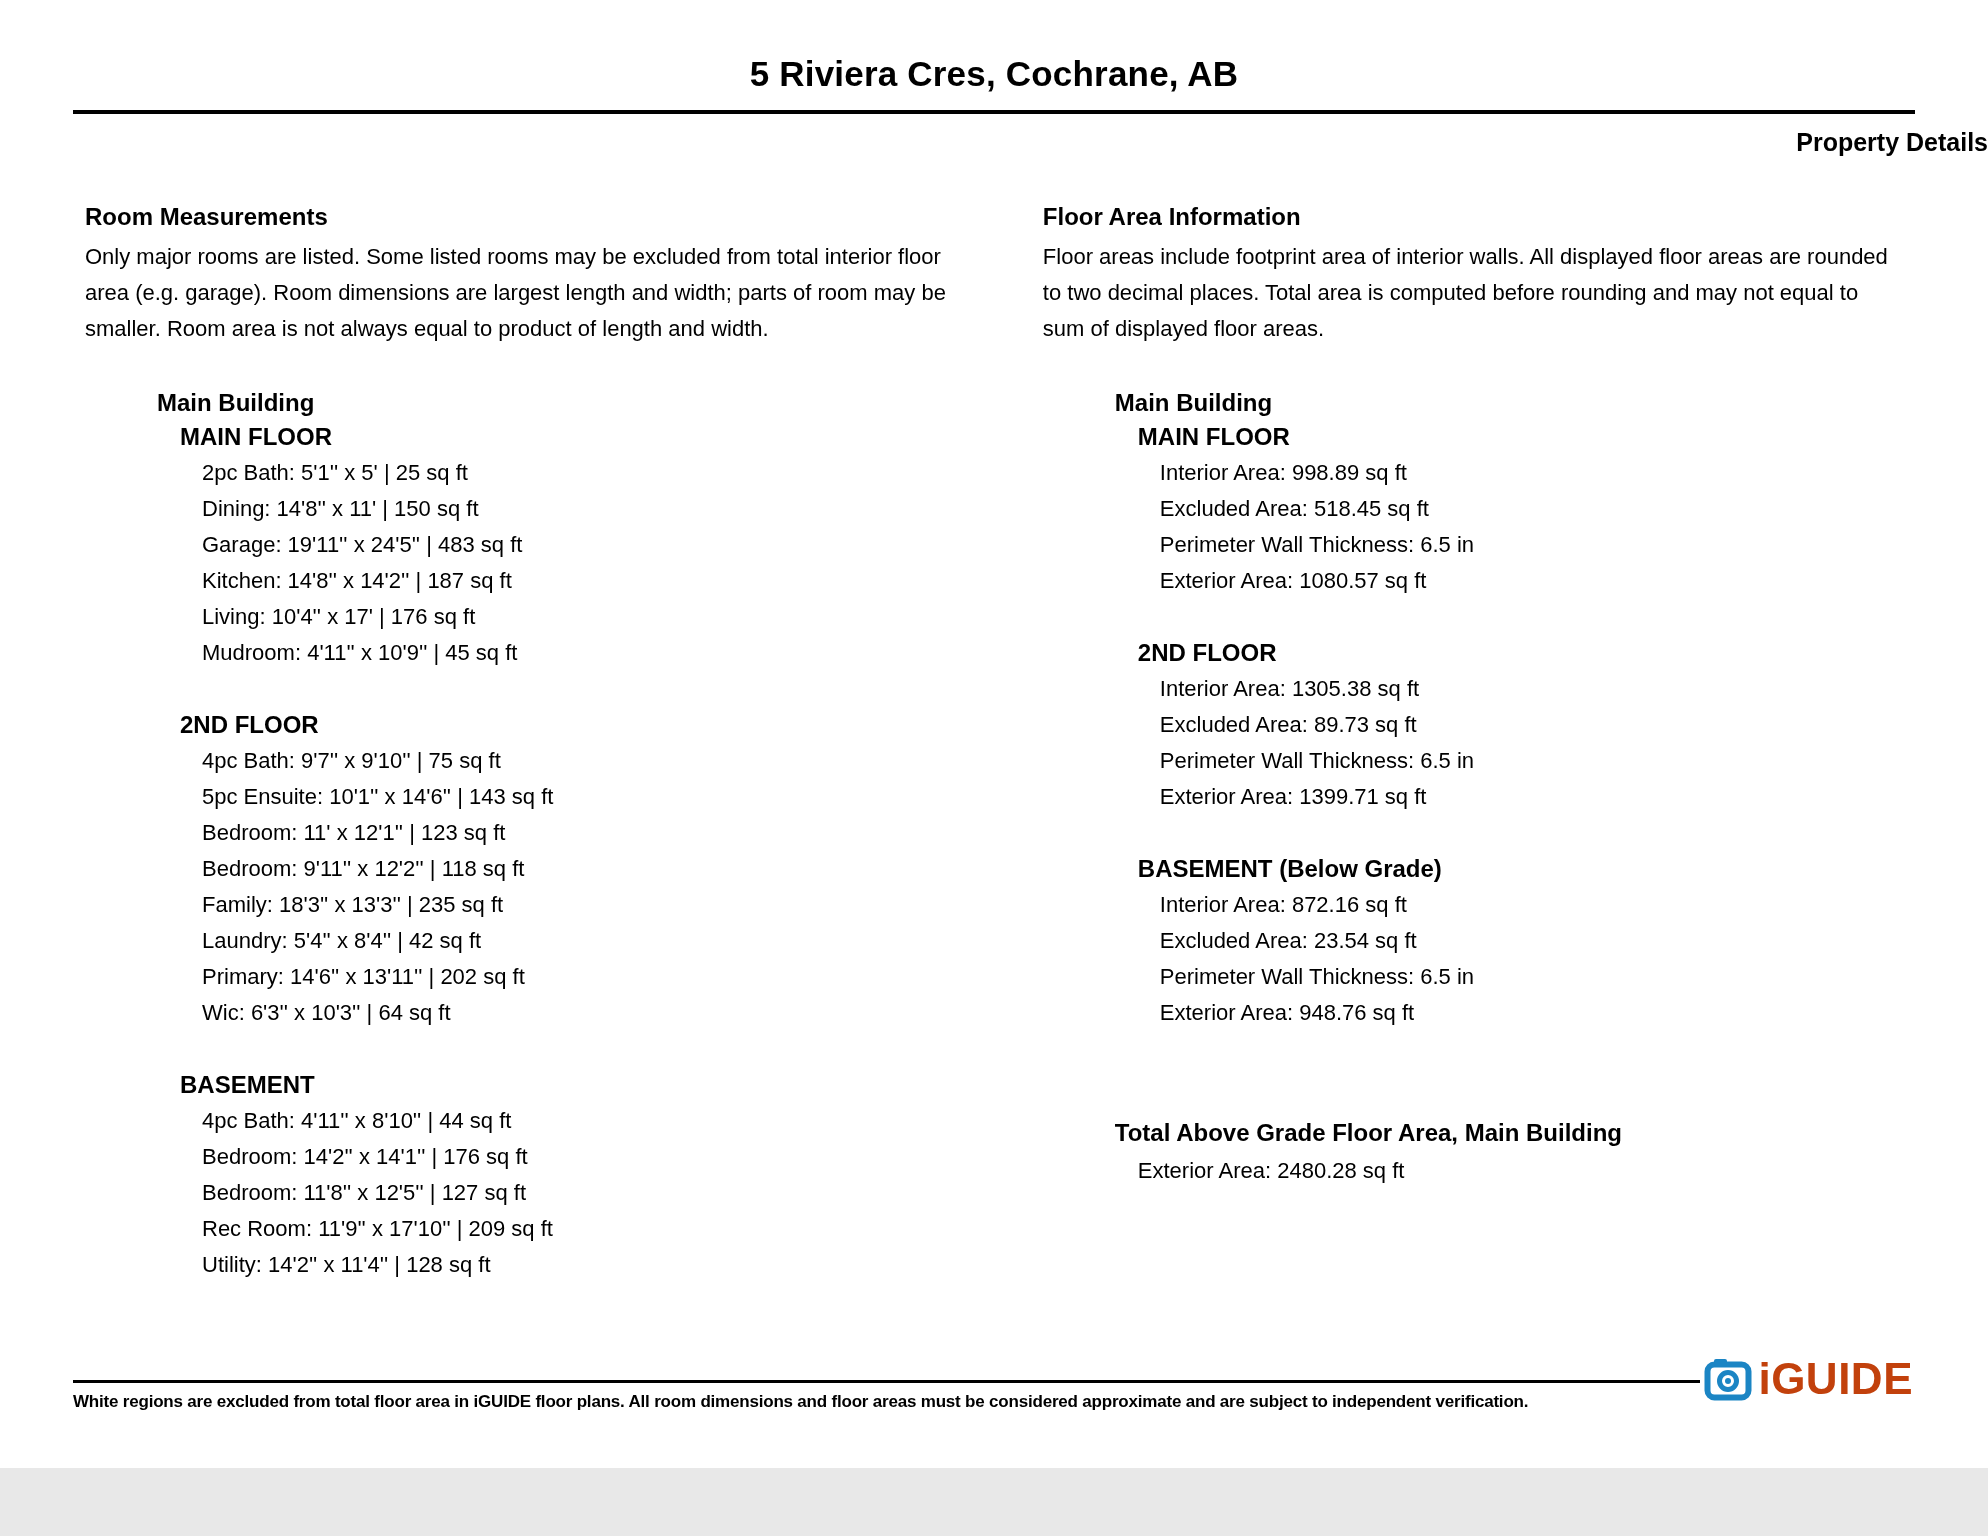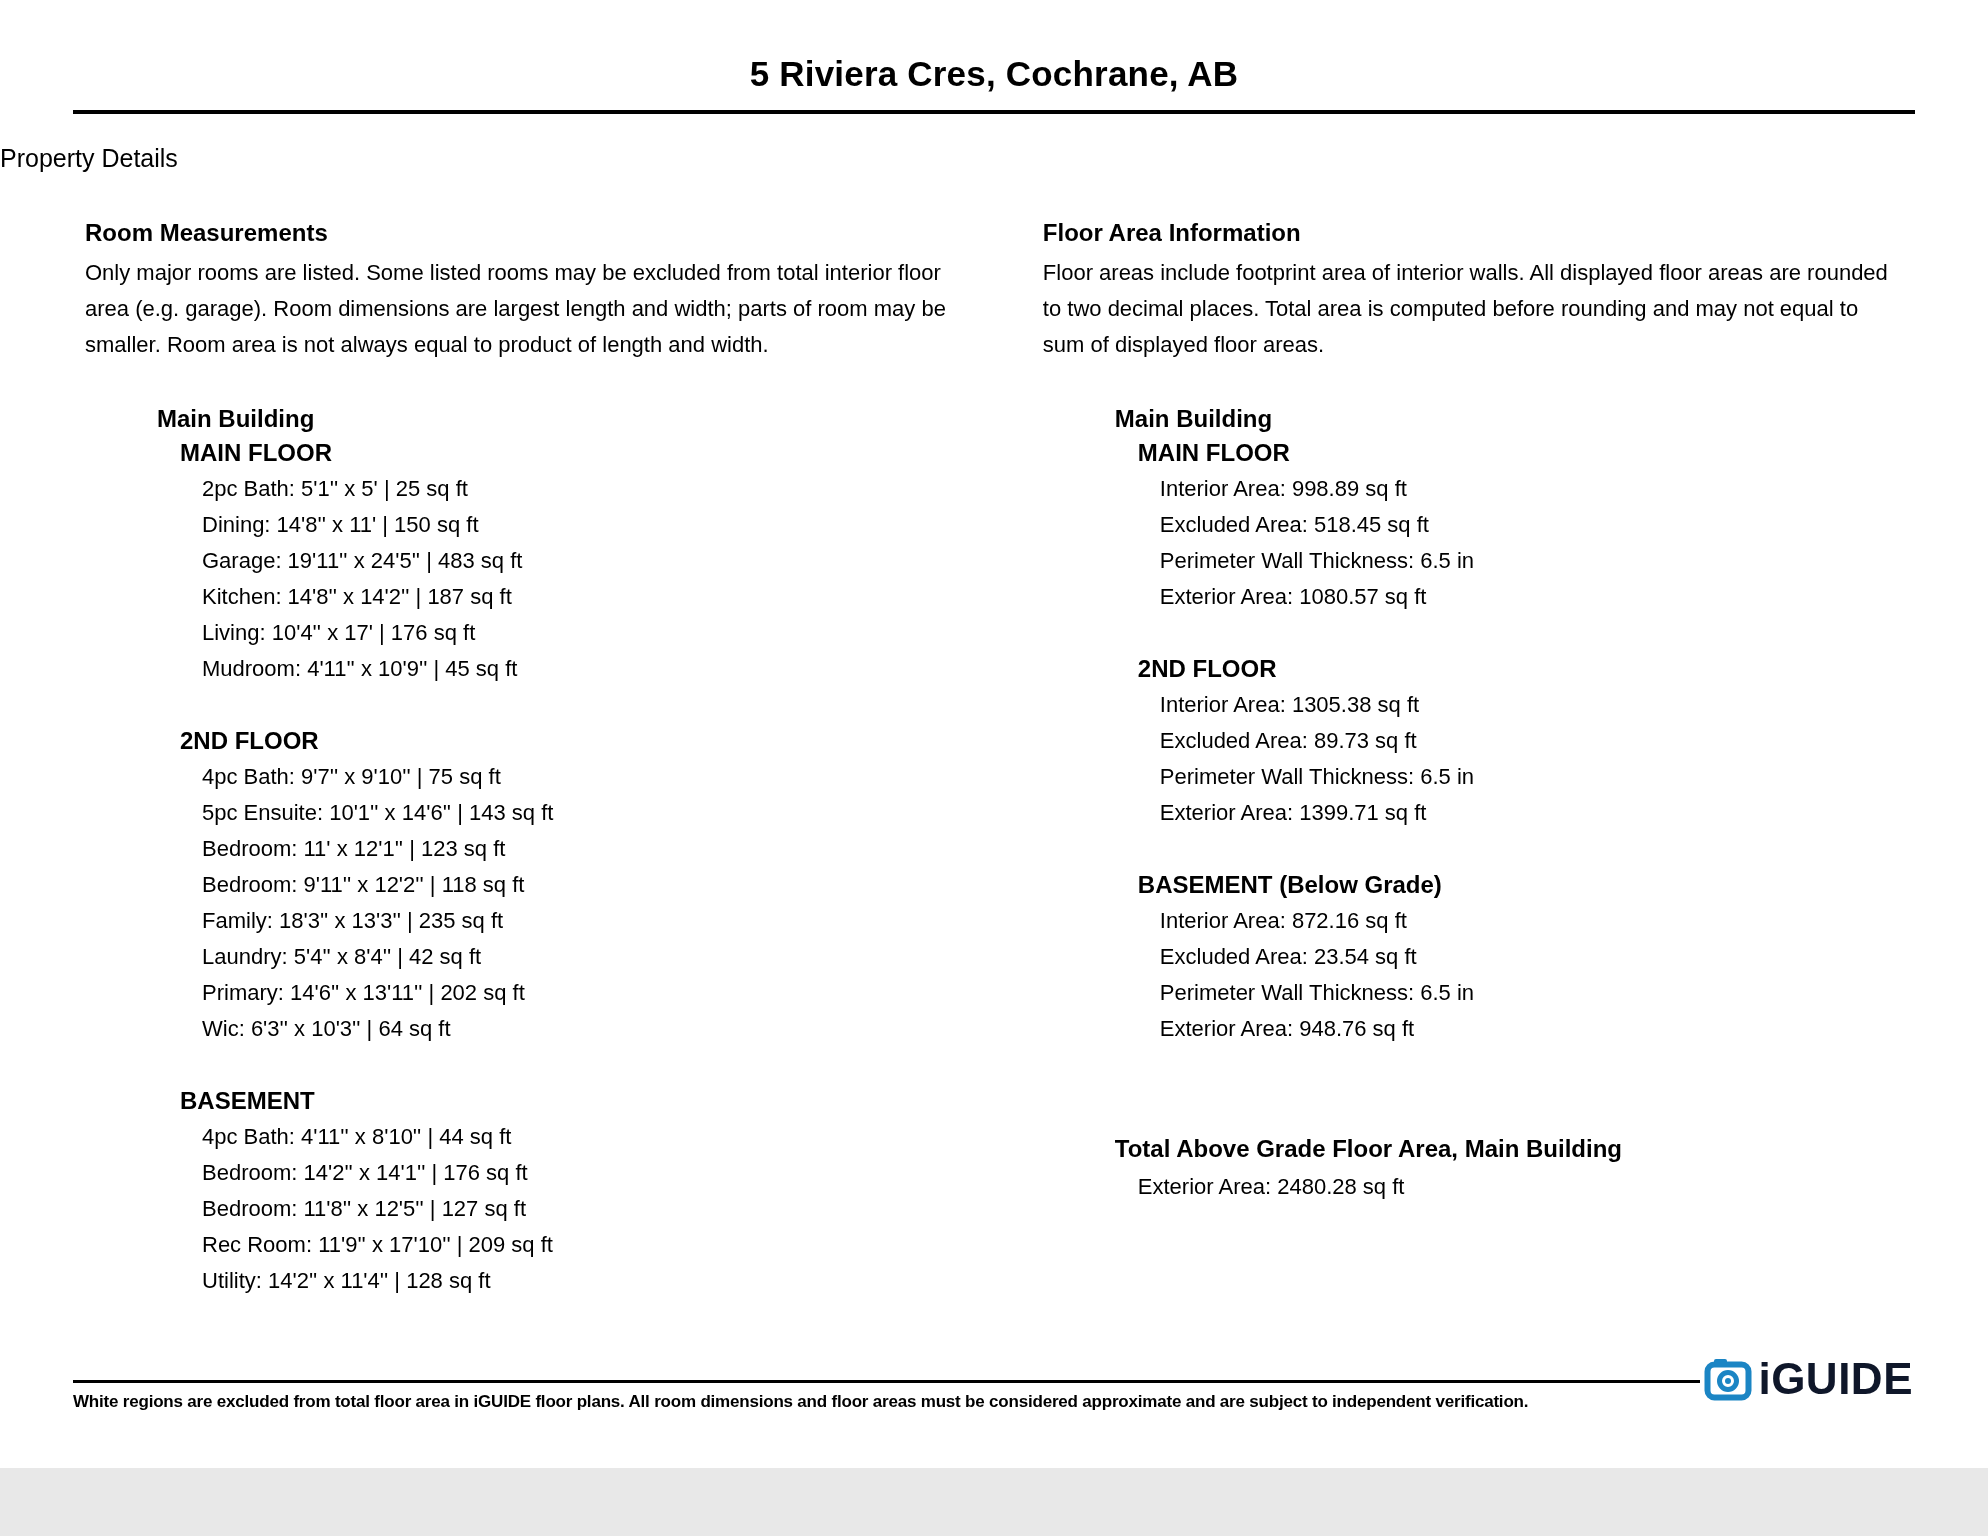--- a/index.html
+++ b/index.html
@@ -16,22 +16,22 @@
   .header{padding-top:54px;}
   .doc-title{
     font-size:35px;font-weight:bold;text-align:center;
     letter-spacing:0.2px;
   }
   .title-rule{
     margin:16px 73px 0 73px;
     border:none;border-top:4px solid #000;
   }
   .doc-subtitle{
-    margin-top:30px;
-    font-size:25px;font-weight:normal;text-align:left;
+    margin-top:14px;
+    font-size:25px;font-weight:bold;text-align:right;
   }
   
   .content{
     display:flex;
     padding:0 73px;
     margin-top:46px;
   }
   .col{box-sizing:border-box;}
   .col-left{width:52%;padding-left:12px;padding-right:60px;}
   .col-right{width:48%;padding-left:12px;padding-right:10px;}
@@ -88,21 +88,21 @@
   }
   .footer-logo{
     position:absolute;
     right:2px;top:-27px;
     display:flex;align-items:center;
     height:52px;
   }
   .logo-mark{display:block;margin-right:6px;}
   .logo-text{
     font-size:44px;font-weight:bold;
-    color:#0f172a;
+    color:#c2410c;
     letter-spacing:0.5px;
     line-height:52px;
   }
 </style>
 </head>
 <body>
 
 <div class="page">
 
   <div class="header">

